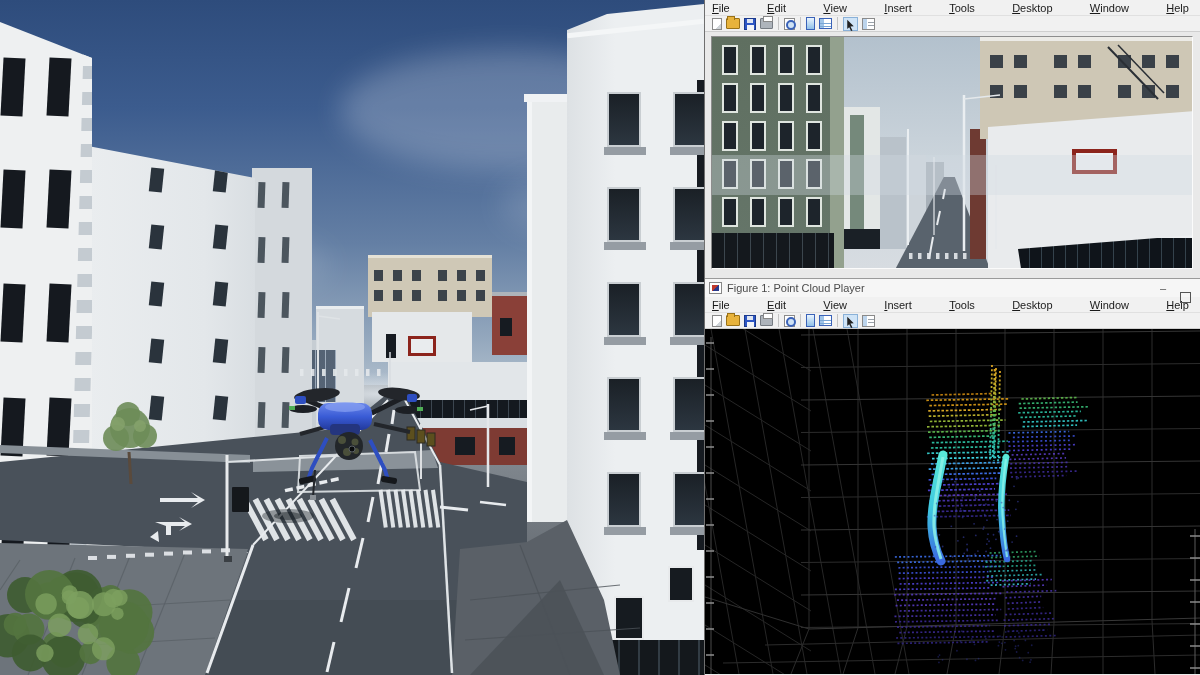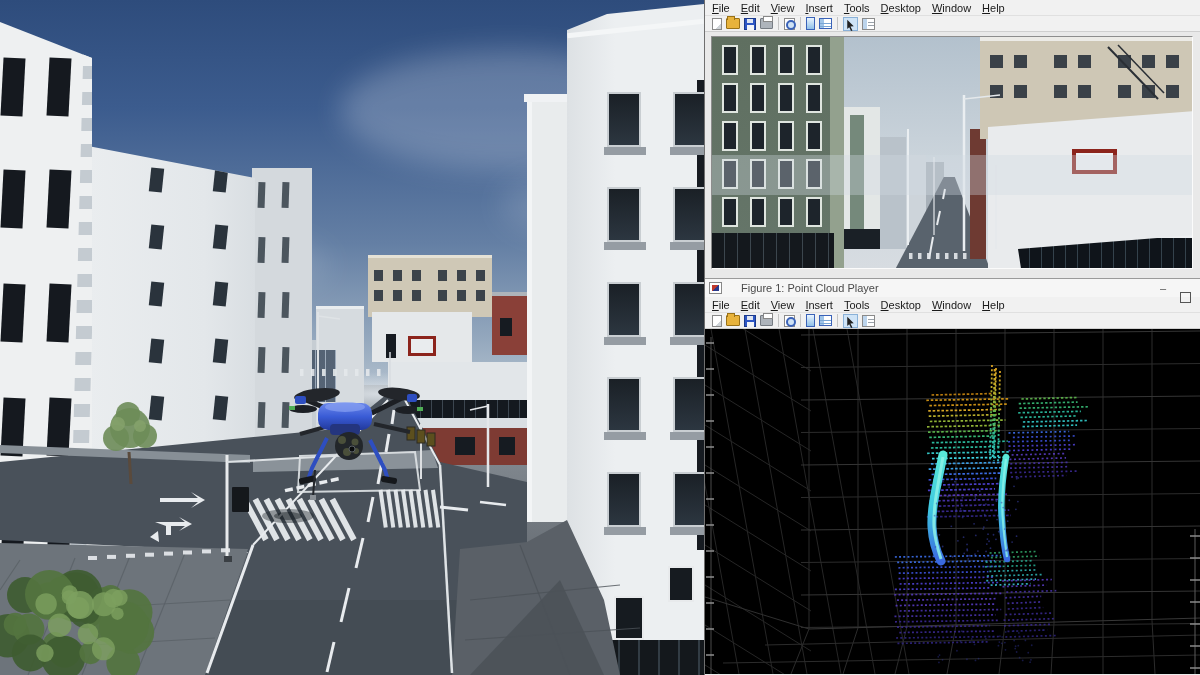--- a/index.html
+++ b/index.html
@@ -8,27 +8,27 @@
   .abs{position:absolute;}
 
   
   #sim{position:absolute;left:0;top:0;width:704px;height:675px;overflow:hidden;background:linear-gradient(180deg,#2e4c7c 0%,#3c5c8e 16%,#647fa4 36%,#93a7bd 50%,#bcc8d3 60%,#c9d2da 100%);}
   .cloud{position:absolute;border-radius:50%;filter:blur(14px);background:rgba(255,255,255,.22);}
   .bwin{position:absolute;background:#161b21;}
 
   
   .figwin{position:absolute;background:#ebebeb;border-left:1px solid #6f6f6f;}
   .titlebar{height:19px;background:#f6f6f6;border-top:1px solid #9a9a9a;display:flex;align-items:center;padding:0 4px;font-size:11px;color:#4a4a4a;}
-  .title-text{flex:1;margin-left:19px;white-space:nowrap;}
+  .title-text{flex:1;margin-left:5px;white-space:nowrap;}
   .wbtn{width:22px;text-align:center;color:#555;font-size:11px;line-height:17px;}
   .wbtn.max{position:relative;}
   .wbtn.max::before{content:"";position:absolute;left:6px;top:4px;width:9px;height:9px;border:1px solid #555;}
   .figicon{width:13px;height:12px;background:#fff;border:1px solid #888;position:relative;}
   .figicon::before{content:"";position:absolute;left:2px;top:2px;width:7px;height:6px;background:linear-gradient(135deg,#c0392b 0 50%,#2b3a8c 50% 100%);}
-  .menubar{height:15px;background:#f1f1f1;display:flex;align-items:center;padding-left:7px;font-size:11px;color:#1a1a1a;}
+  .menubar{height:15px;background:#f1f1f1;display:flex;align-items:center;padding-left:7px;font-size:11px;color:#1a1a1a;justify-content:space-between;}
   .mi{margin-right:11px;line-height:14px;}
   .mi::first-letter{text-decoration:underline;}
   .toolbar{height:17px;background:#f1f1f1;border-top:1px solid #e0e0e0;border-bottom:1px solid #cfcfcf;display:flex;align-items:center;padding-left:5px;}
   .sep{width:1px;height:13px;background:#c4c4c4;margin:0 3px;}
   .ic{display:inline-block;position:relative;margin:0 2px;}
   .ic-new{width:10px;height:12px;background:linear-gradient(135deg,#fff 72%,#cfd4d8 72%);border:1px solid #8a8a8a;}
   .ic-open{width:14px;height:11px;background:#e8b33c;border:1px solid #9a7218;border-radius:1px;}
   .ic-open::before{content:"";position:absolute;left:0;top:-3px;width:6px;height:3px;background:#e8b33c;border:1px solid #9a7218;border-bottom:none;}
   .ic-save{width:12px;height:12px;background:#2d56c4;border:1px solid #1c3a8c;}
   .ic-save::before{content:"";position:absolute;left:2px;top:0;width:6px;height:4px;background:#dfe6f2;}

